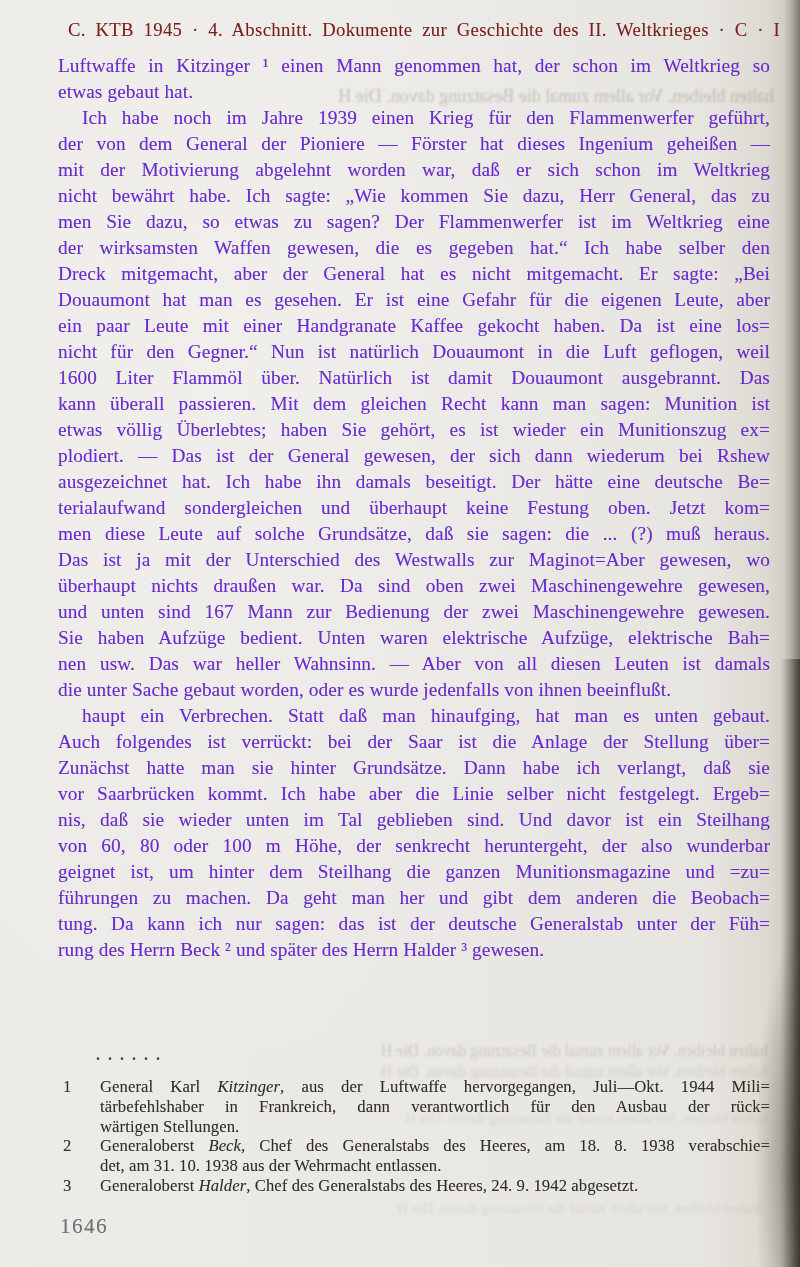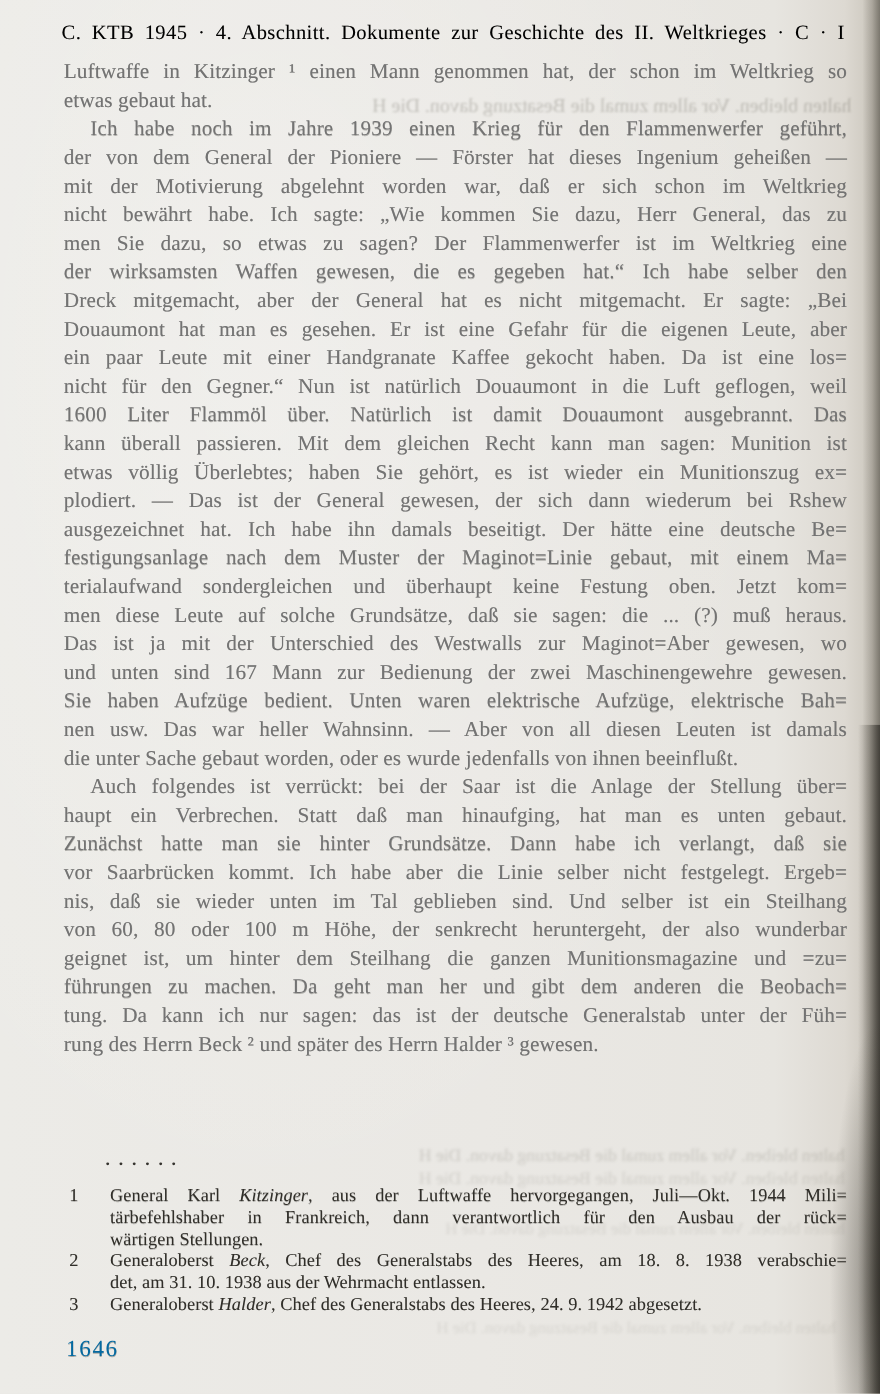--- a/index.html
+++ b/index.html
@@ -18,51 +18,51 @@
   }
   .edge-right-lower{
     position:absolute;right:0;top:52%;width:20px;height:48%;
     background:linear-gradient(to right, rgba(58,54,46,0) 0%, rgba(58,54,46,0.30) 50%, rgba(32,30,26,0.62) 100%);
   }
   .corner-dark{
     position:absolute;right:0;bottom:0;width:46px;height:340px;
     background:radial-gradient(ellipse at 100% 70%, rgba(38,36,31,0.45), rgba(38,36,31,0) 70%);
   }
   .running-header{
-    position:absolute;left:56px;top:19px;width:712px;
+    position:absolute;left:68px;top:19px;width:712px;
     font-size:18.6px;letter-spacing:0.4px;
     text-align:justify;text-align-last:justify;
-    color:#000000;
+    color:#7f1d1d;
     text-shadow:0.2px 0.3px 0.5px rgba(44,42,38,0.30);
   }
   .body-text{
     position:absolute;left:58px;top:53px;width:712px;
     font-size:19.2px;line-height:26px;letter-spacing:0.15px;
-    color:#737373;
+    color:#6d28d9;
     text-shadow:0.2px 0.3px 0.5px rgba(44,42,38,0.30);
   }
   .bline{text-align:justify;text-align-last:justify;}
   .bline.last{text-align-last:left;}
   .para.indent .bline:first-child{text-indent:24px;}
   .fn-separator{
     position:absolute;left:96px;top:1046px;
     font-size:16px;font-weight:bold;letter-spacing:8px;color:#35332e;
   }
   .footnotes{
     position:absolute;left:58px;top:1077px;width:712px;
     font-size:16.6px;line-height:19.8px;letter-spacing:0.1px;
     color:#302e29;
     text-shadow:0.2px 0.3px 0.4px rgba(44,42,38,0.28);
   }
   .footnote{display:flex;}
   .fn-num{width:42px;flex:0 0 42px;padding-left:5px;box-sizing:border-box;}
   .fn-body{flex:1;min-width:0;}
   .page-number{
     position:absolute;left:60px;top:1214px;
-    font-size:21px;letter-spacing:1.5px;color:#0369a1;
+    font-size:21px;letter-spacing:1.5px;color:#737373;
     text-shadow:0.2px 0.3px 0.6px rgba(44,42,38,0.35);
   }
   .bleed{
     position:absolute;transform:scaleX(-1);
     font-size:18px;color:#6f6c62;white-space:nowrap;overflow:hidden;
     filter:blur(1.1px);pointer-events:none;
   }
   .bleed.b1{left:178px;top:86px;width:596px;opacity:0.34;}
   .bleed.b2{left:104px;top:1042px;width:664px;opacity:0.26;font-size:16px;filter:blur(1.3px);}
   .bleed.b3{left:150px;top:1063px;width:618px;opacity:0.20;font-size:16px;filter:blur(1.4px);}
@@ -94,35 +94,35 @@
       <div class="bline">der wirksamsten Waffen gewesen, die es gegeben hat.“ Ich habe selber den</div>
       <div class="bline">Dreck mitgemacht, aber der General hat es nicht mitgemacht. Er sagte: „Bei</div>
       <div class="bline">Douaumont hat man es gesehen. Er ist eine Gefahr für die eigenen Leute, aber</div>
       <div class="bline">ein paar Leute mit einer Handgranate Kaffee gekocht haben. Da ist eine los=</div>
       <div class="bline">nicht für den Gegner.“ Nun ist natürlich Douaumont in die Luft geflogen, weil</div>
       <div class="bline">1600 Liter Flammöl über. Natürlich ist damit Douaumont ausgebrannt. Das</div>
       <div class="bline">kann überall passieren. Mit dem gleichen Recht kann man sagen: Munition ist</div>
       <div class="bline">etwas völlig Überlebtes; haben Sie gehört, es ist wieder ein Munitionszug ex=</div>
       <div class="bline">plodiert. — Das ist der General gewesen, der sich dann wiederum bei Rshew</div>
       <div class="bline">ausgezeichnet hat. Ich habe ihn damals beseitigt. Der hätte eine deutsche Be=</div>
-      <div class="bline">festigungsanlage nach dem Muster der Maginot=Linie gebaut, mit einem Ma=</div>
       <div class="bline">terialaufwand sondergleichen und überhaupt keine Festung oben. Jetzt kom=</div>
       <div class="bline">men diese Leute auf solche Grundsätze, daß sie sagen: die ... (?) muß heraus.</div>
       <div class="bline">Das ist ja mit der Unterschied des Westwalls zur Maginot=Aber gewesen, wo</div>
+      <div class="bline">überhaupt nichts draußen war. Da sind oben zwei Maschinengewehre gewesen,</div>
       <div class="bline">und unten sind 167 Mann zur Bedienung der zwei Maschinengewehre gewesen.</div>
       <div class="bline">Sie haben Aufzüge bedient. Unten waren elektrische Aufzüge, elektrische Bah=</div>
       <div class="bline">nen usw. Das war heller Wahnsinn. — Aber von all diesen Leuten ist damals</div>
       <div class="bline last">die unter Sache gebaut worden, oder es wurde jedenfalls von ihnen beeinflußt.</div>
     </div>
     <div class="para indent">
+      <div class="bline">haupt ein Verbrechen. Statt daß man hinaufging, hat man es unten gebaut.</div>
       <div class="bline">Auch folgendes ist verrückt: bei der Saar ist die Anlage der Stellung über=</div>
-      <div class="bline">haupt ein Verbrechen. Statt daß man hinaufging, hat man es unten gebaut.</div>
       <div class="bline">Zunächst hatte man sie hinter Grundsätze. Dann habe ich verlangt, daß sie</div>
       <div class="bline">vor Saarbrücken kommt. Ich habe aber die Linie selber nicht festgelegt. Ergeb=</div>
-      <div class="bline">nis, daß sie wieder unten im Tal geblieben sind. Und selber ist ein Steilhang</div>
+      <div class="bline">nis, daß sie wieder unten im Tal geblieben sind. Und davor ist ein Steilhang</div>
       <div class="bline">von 60, 80 oder 100 m Höhe, der senkrecht heruntergeht, der also wunderbar</div>
       <div class="bline">geignet ist, um hinter dem Steilhang die ganzen Munitionsmagazine und =zu=</div>
       <div class="bline">führungen zu machen. Da geht man her und gibt dem anderen die Beobach=</div>
       <div class="bline">tung. Da kann ich nur sagen: das ist der deutsche Generalstab unter der Füh=</div>
       <div class="bline last">rung des Herrn Beck ² und später des Herrn Halder ³ gewesen.</div>
     </div>
   </div>
 
 <div class="fn-separator">......</div>
 

